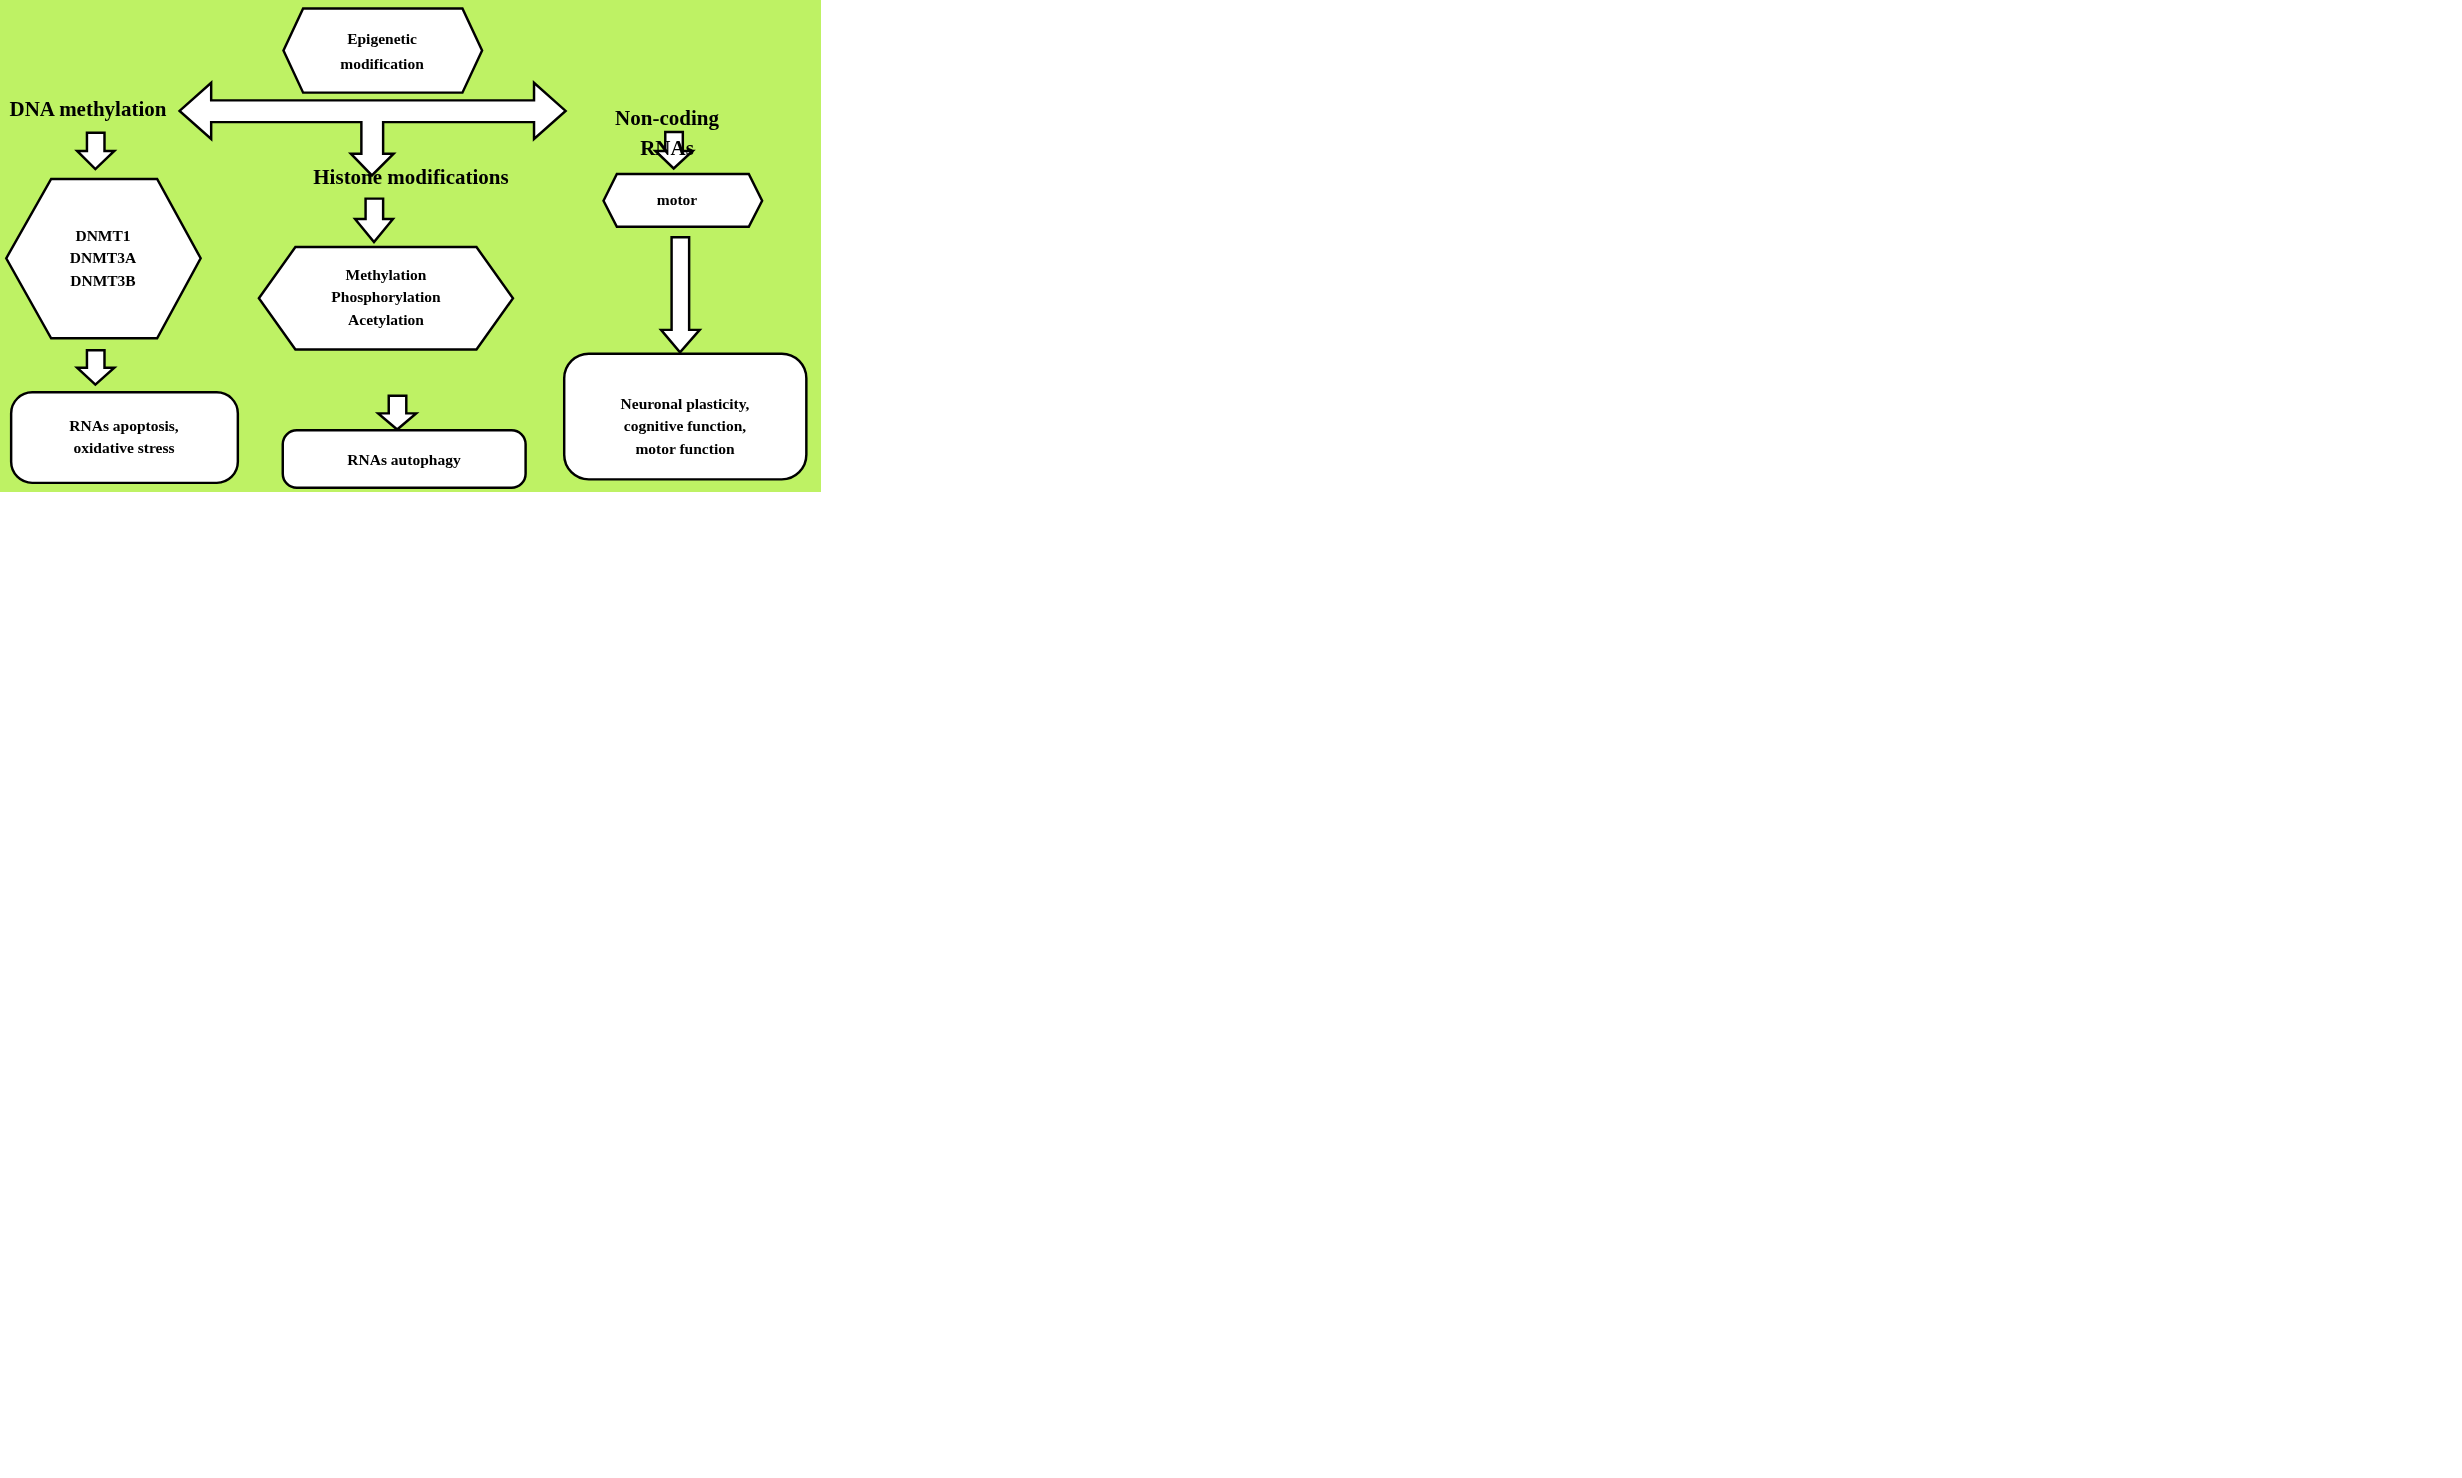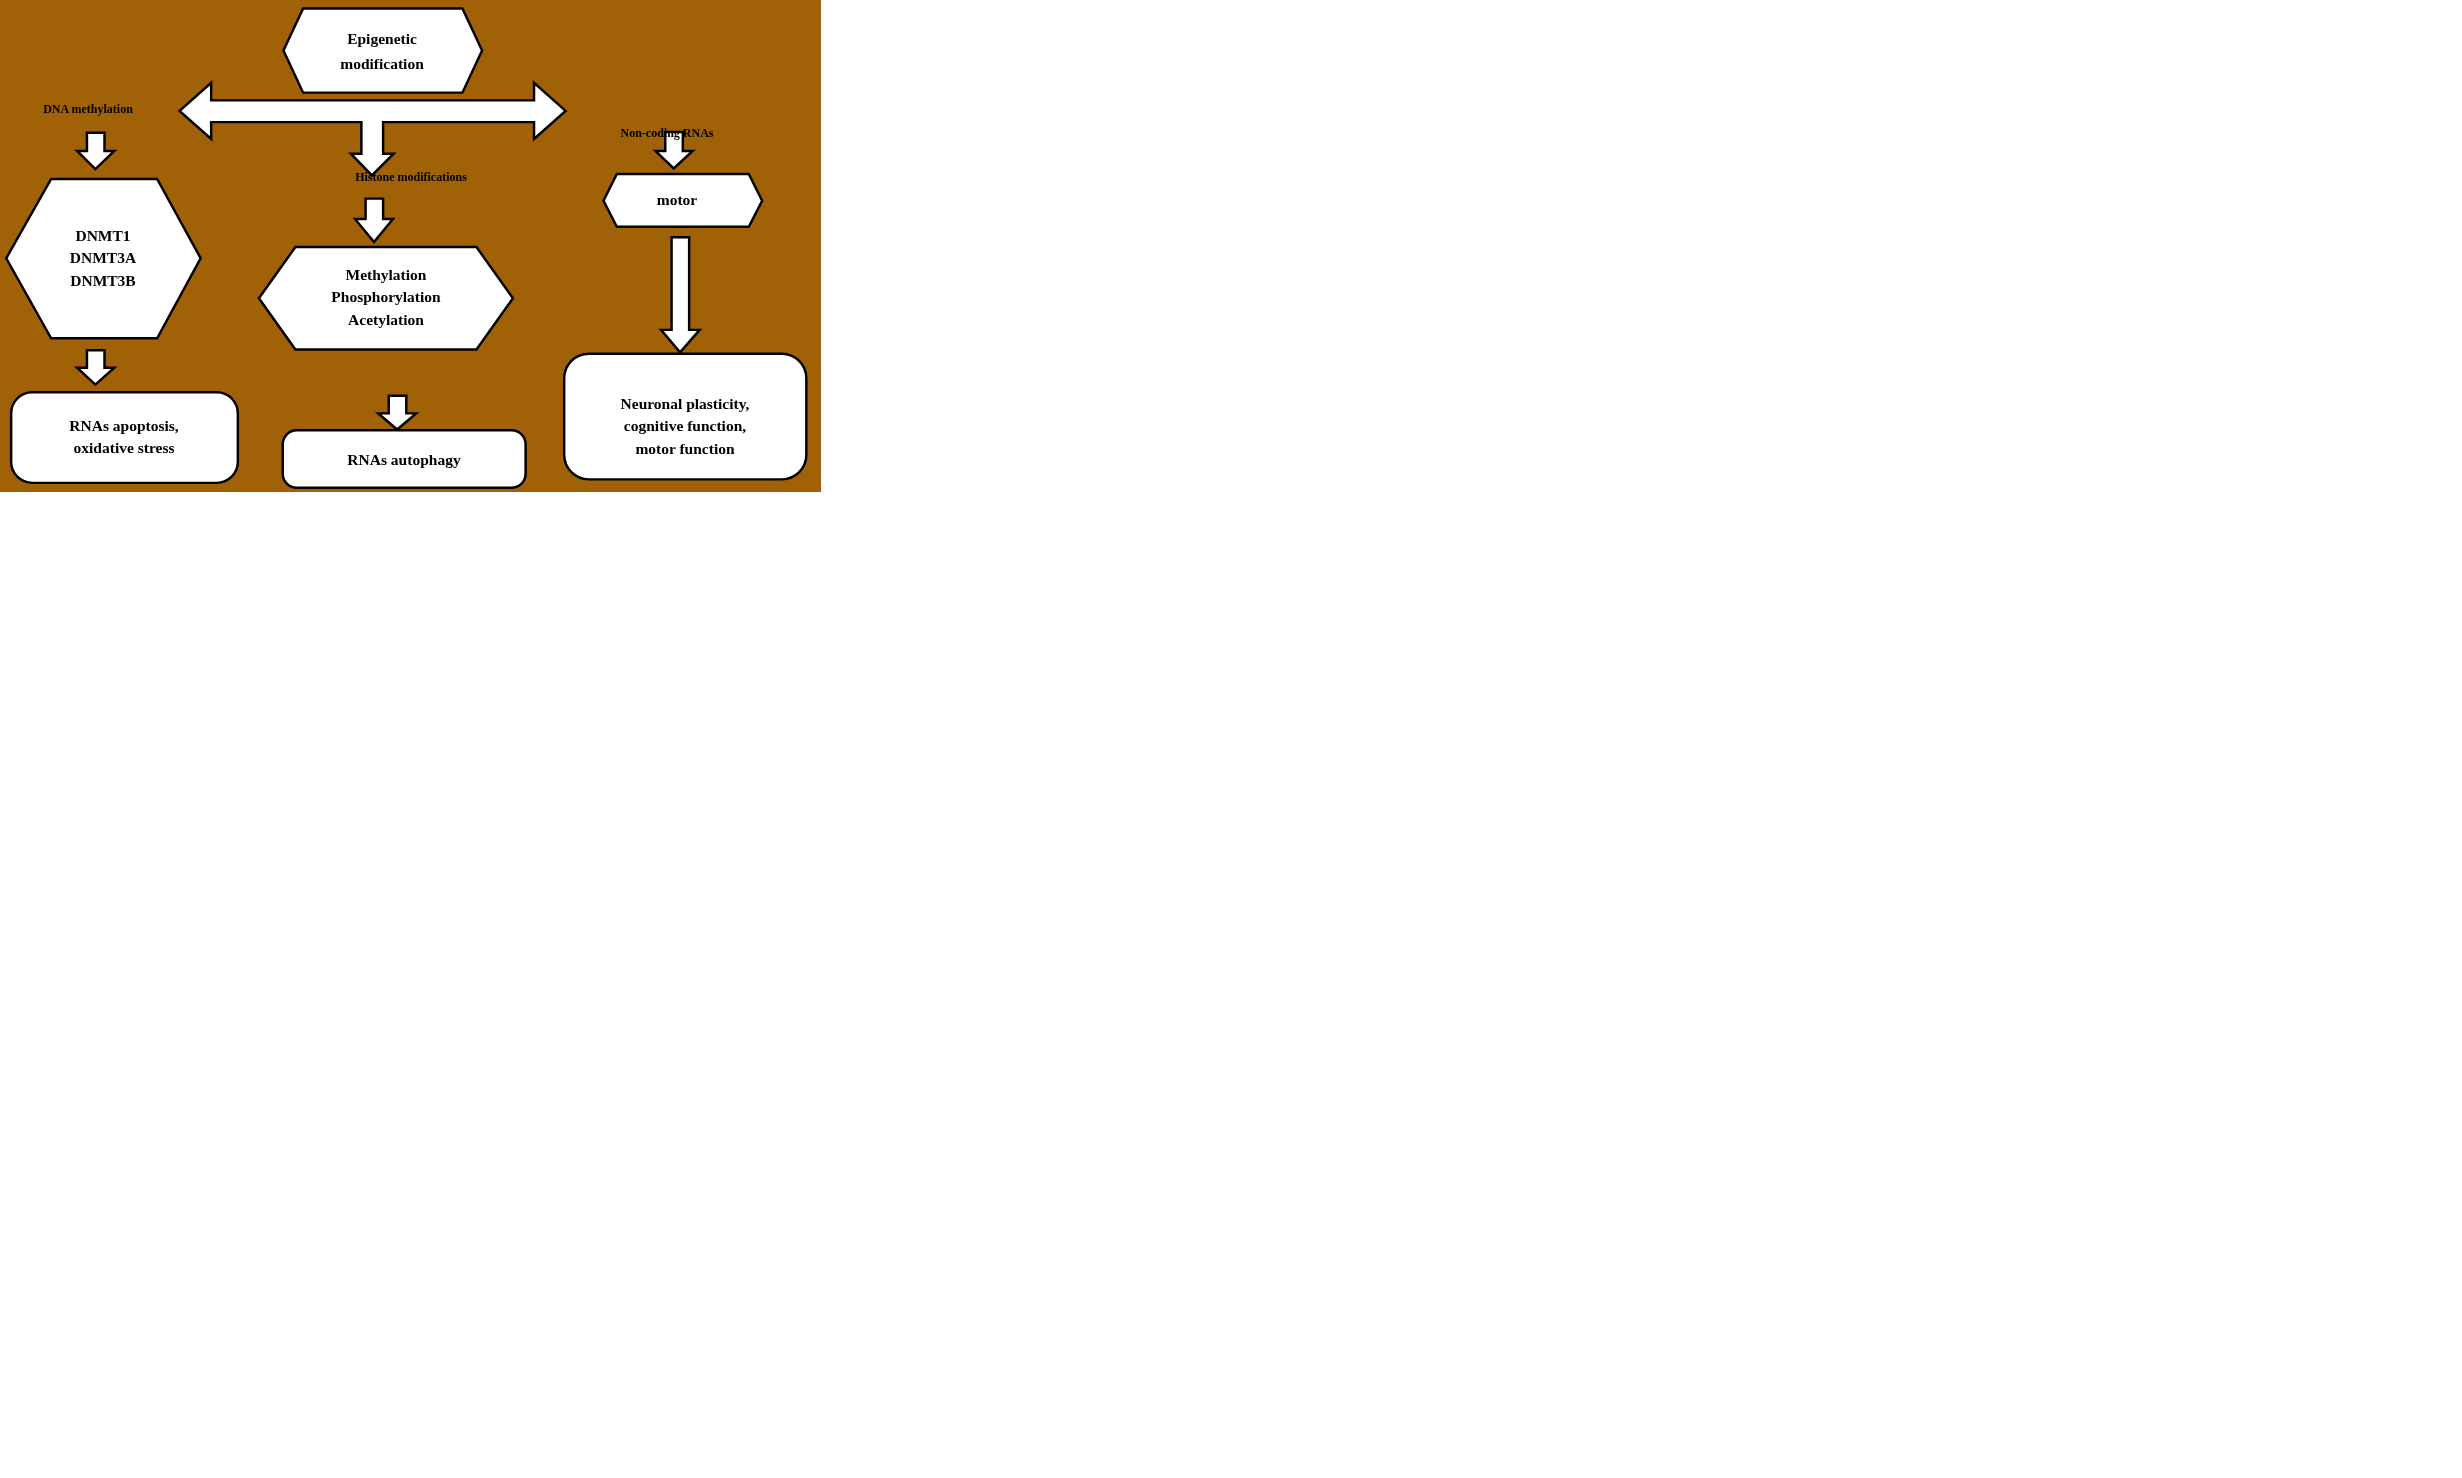--- a/index.html
+++ b/index.html
@@ -5,21 +5,21 @@
   html, body {
     margin: 0;
     padding: 0;
     background: #ffffff;
     font-family: "Liberation Serif", "DejaVu Serif", serif;
   }
   .canvas {
     position: relative;
     width: 821px;
     height: 492px;
-    background: #a16207;
+    background: #bef264;
     overflow: hidden;
   }
   .canvas svg {
     position: absolute;
     left: 0;
     top: 0;
     width: 821px;
     height: 492px;
   }
   .shape {
@@ -30,21 +30,21 @@
   }
   .lbl {
     position: absolute;
     transform: translate(-50%, -50%);
     color: #000000;
     font-weight: 700;
     text-align: center;
     white-space: pre-line;
     line-height: 1.42;
   }
-  .lbl.big   { font-size: 12px; }
+  .lbl.big   { font-size: 21px; }
   .lbl.node  { font-size: 15.5px; }
   .lbl.wide2 { line-height: 1.62; }
   .lbl.tight { line-height: 1.45; text-align: center; }
 </style>
 </head>
 <body>
 
 <div class="canvas">
 
   <svg viewBox="0 0 1168 701">

